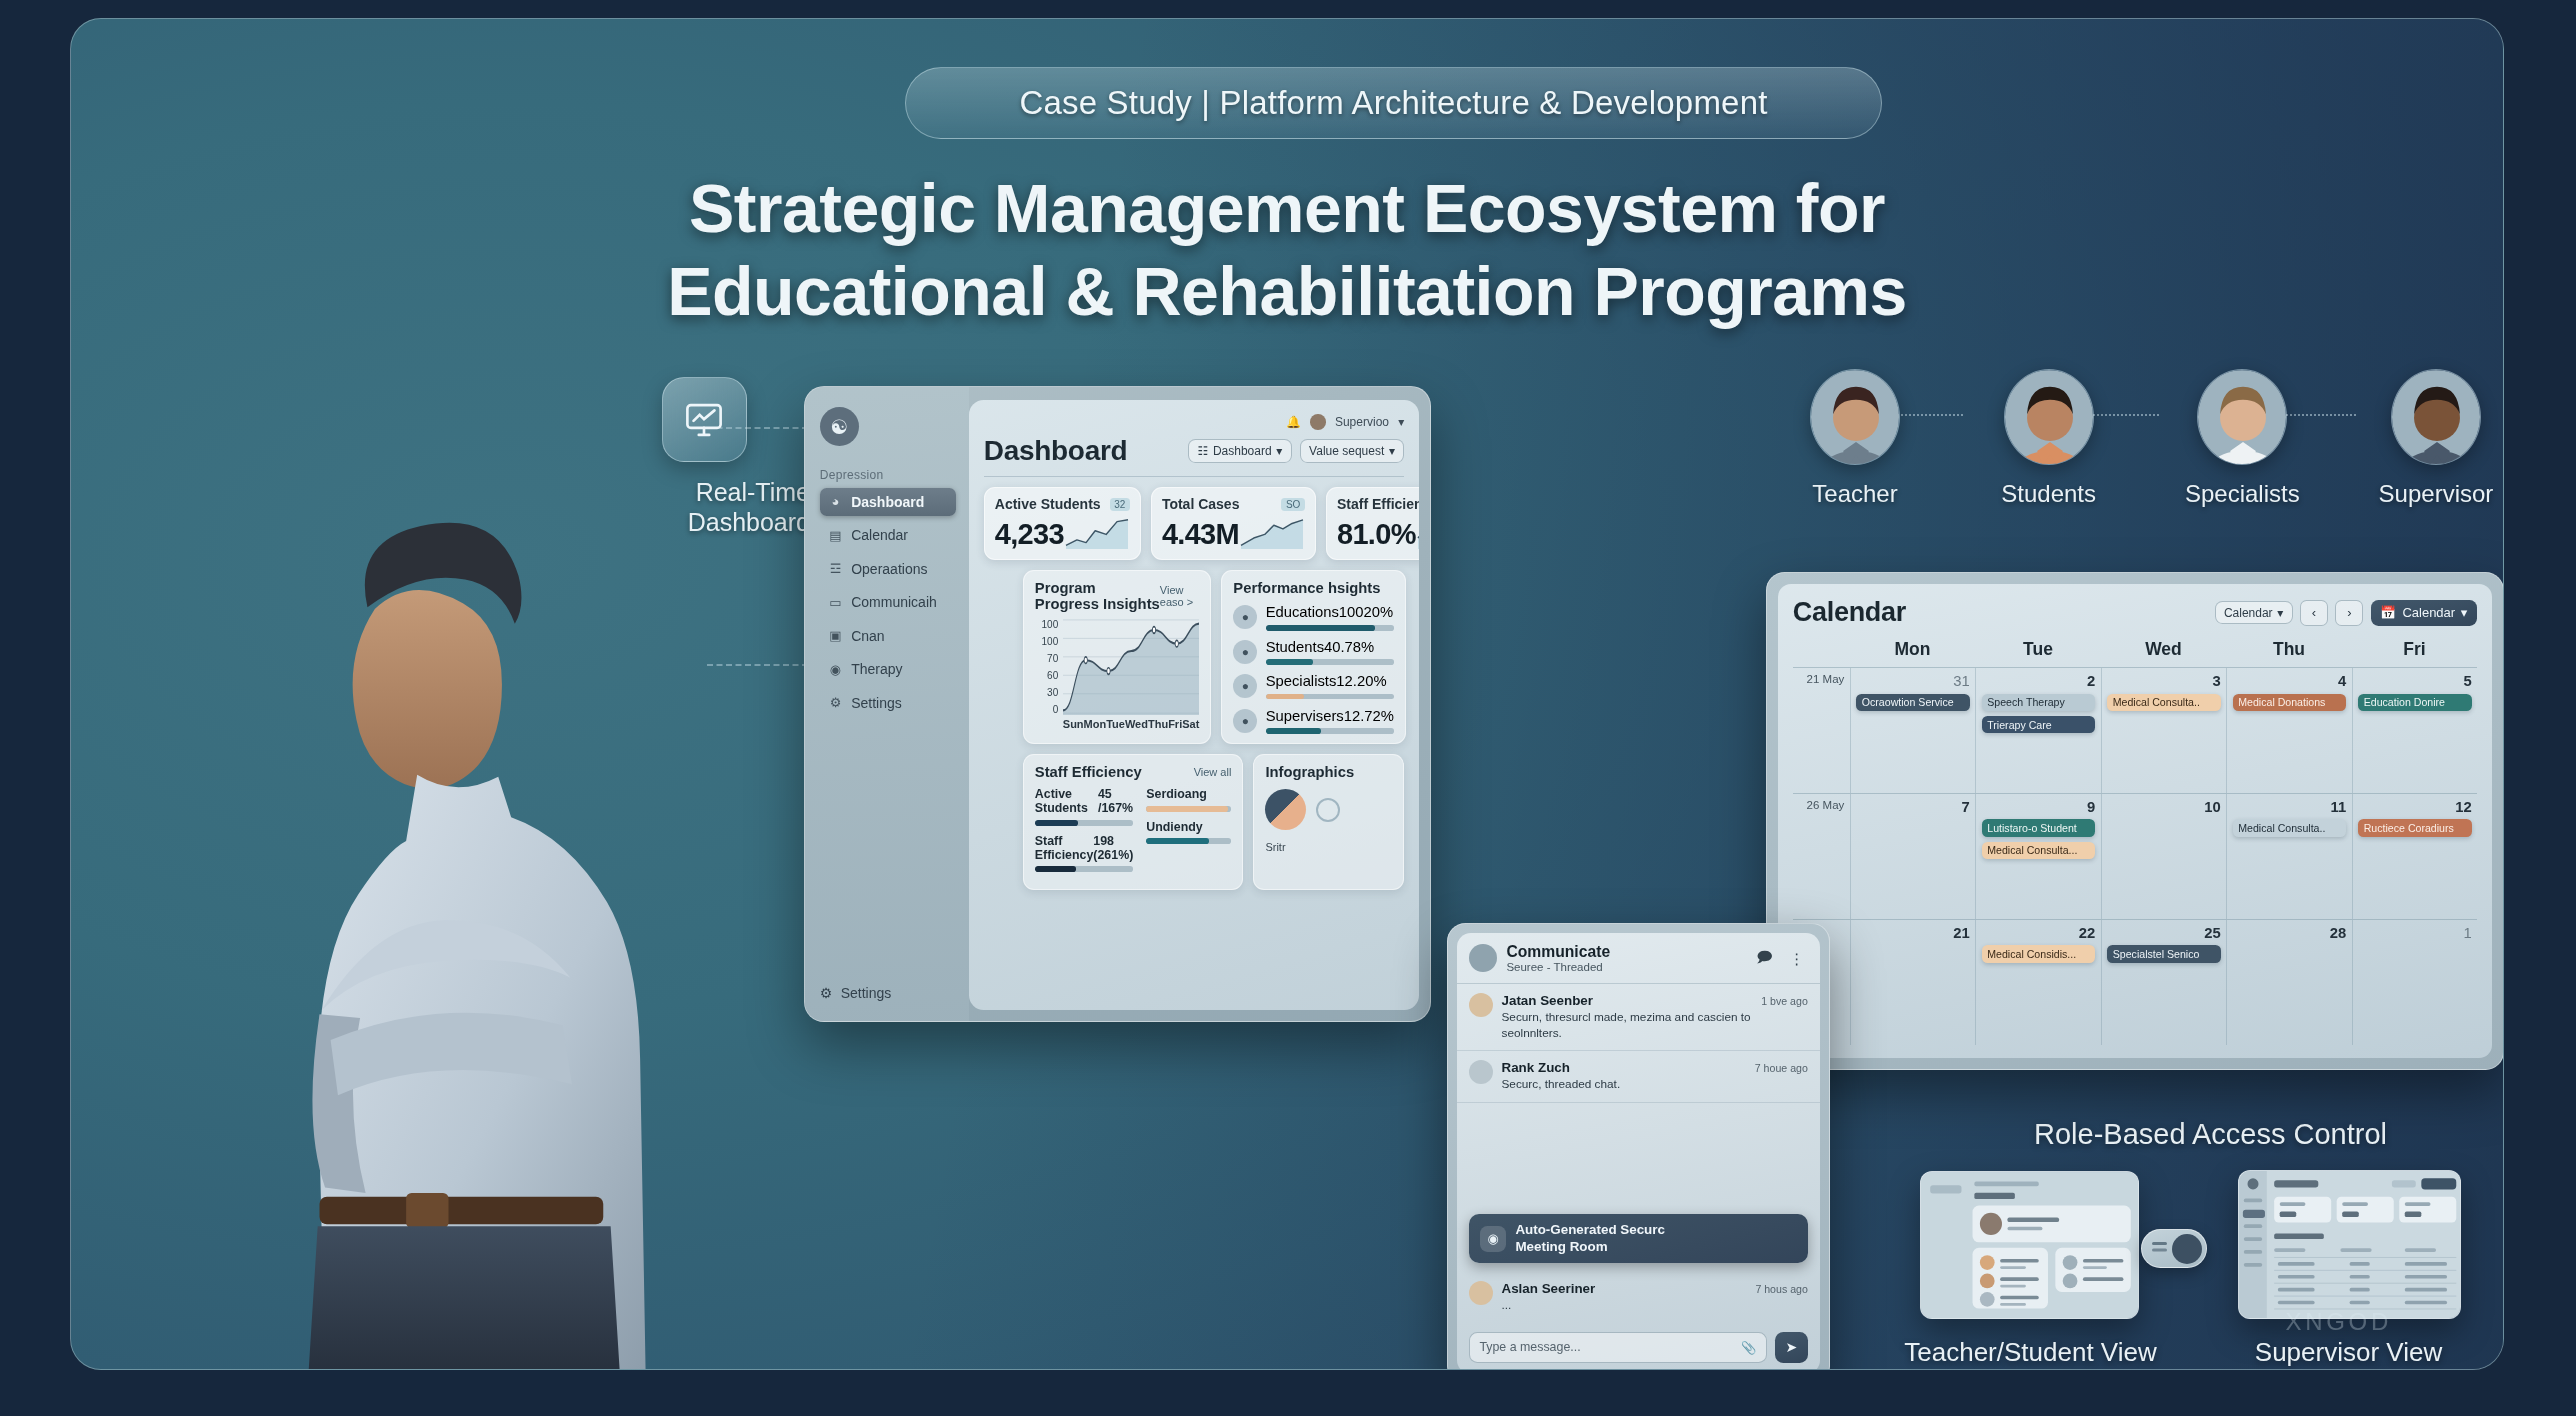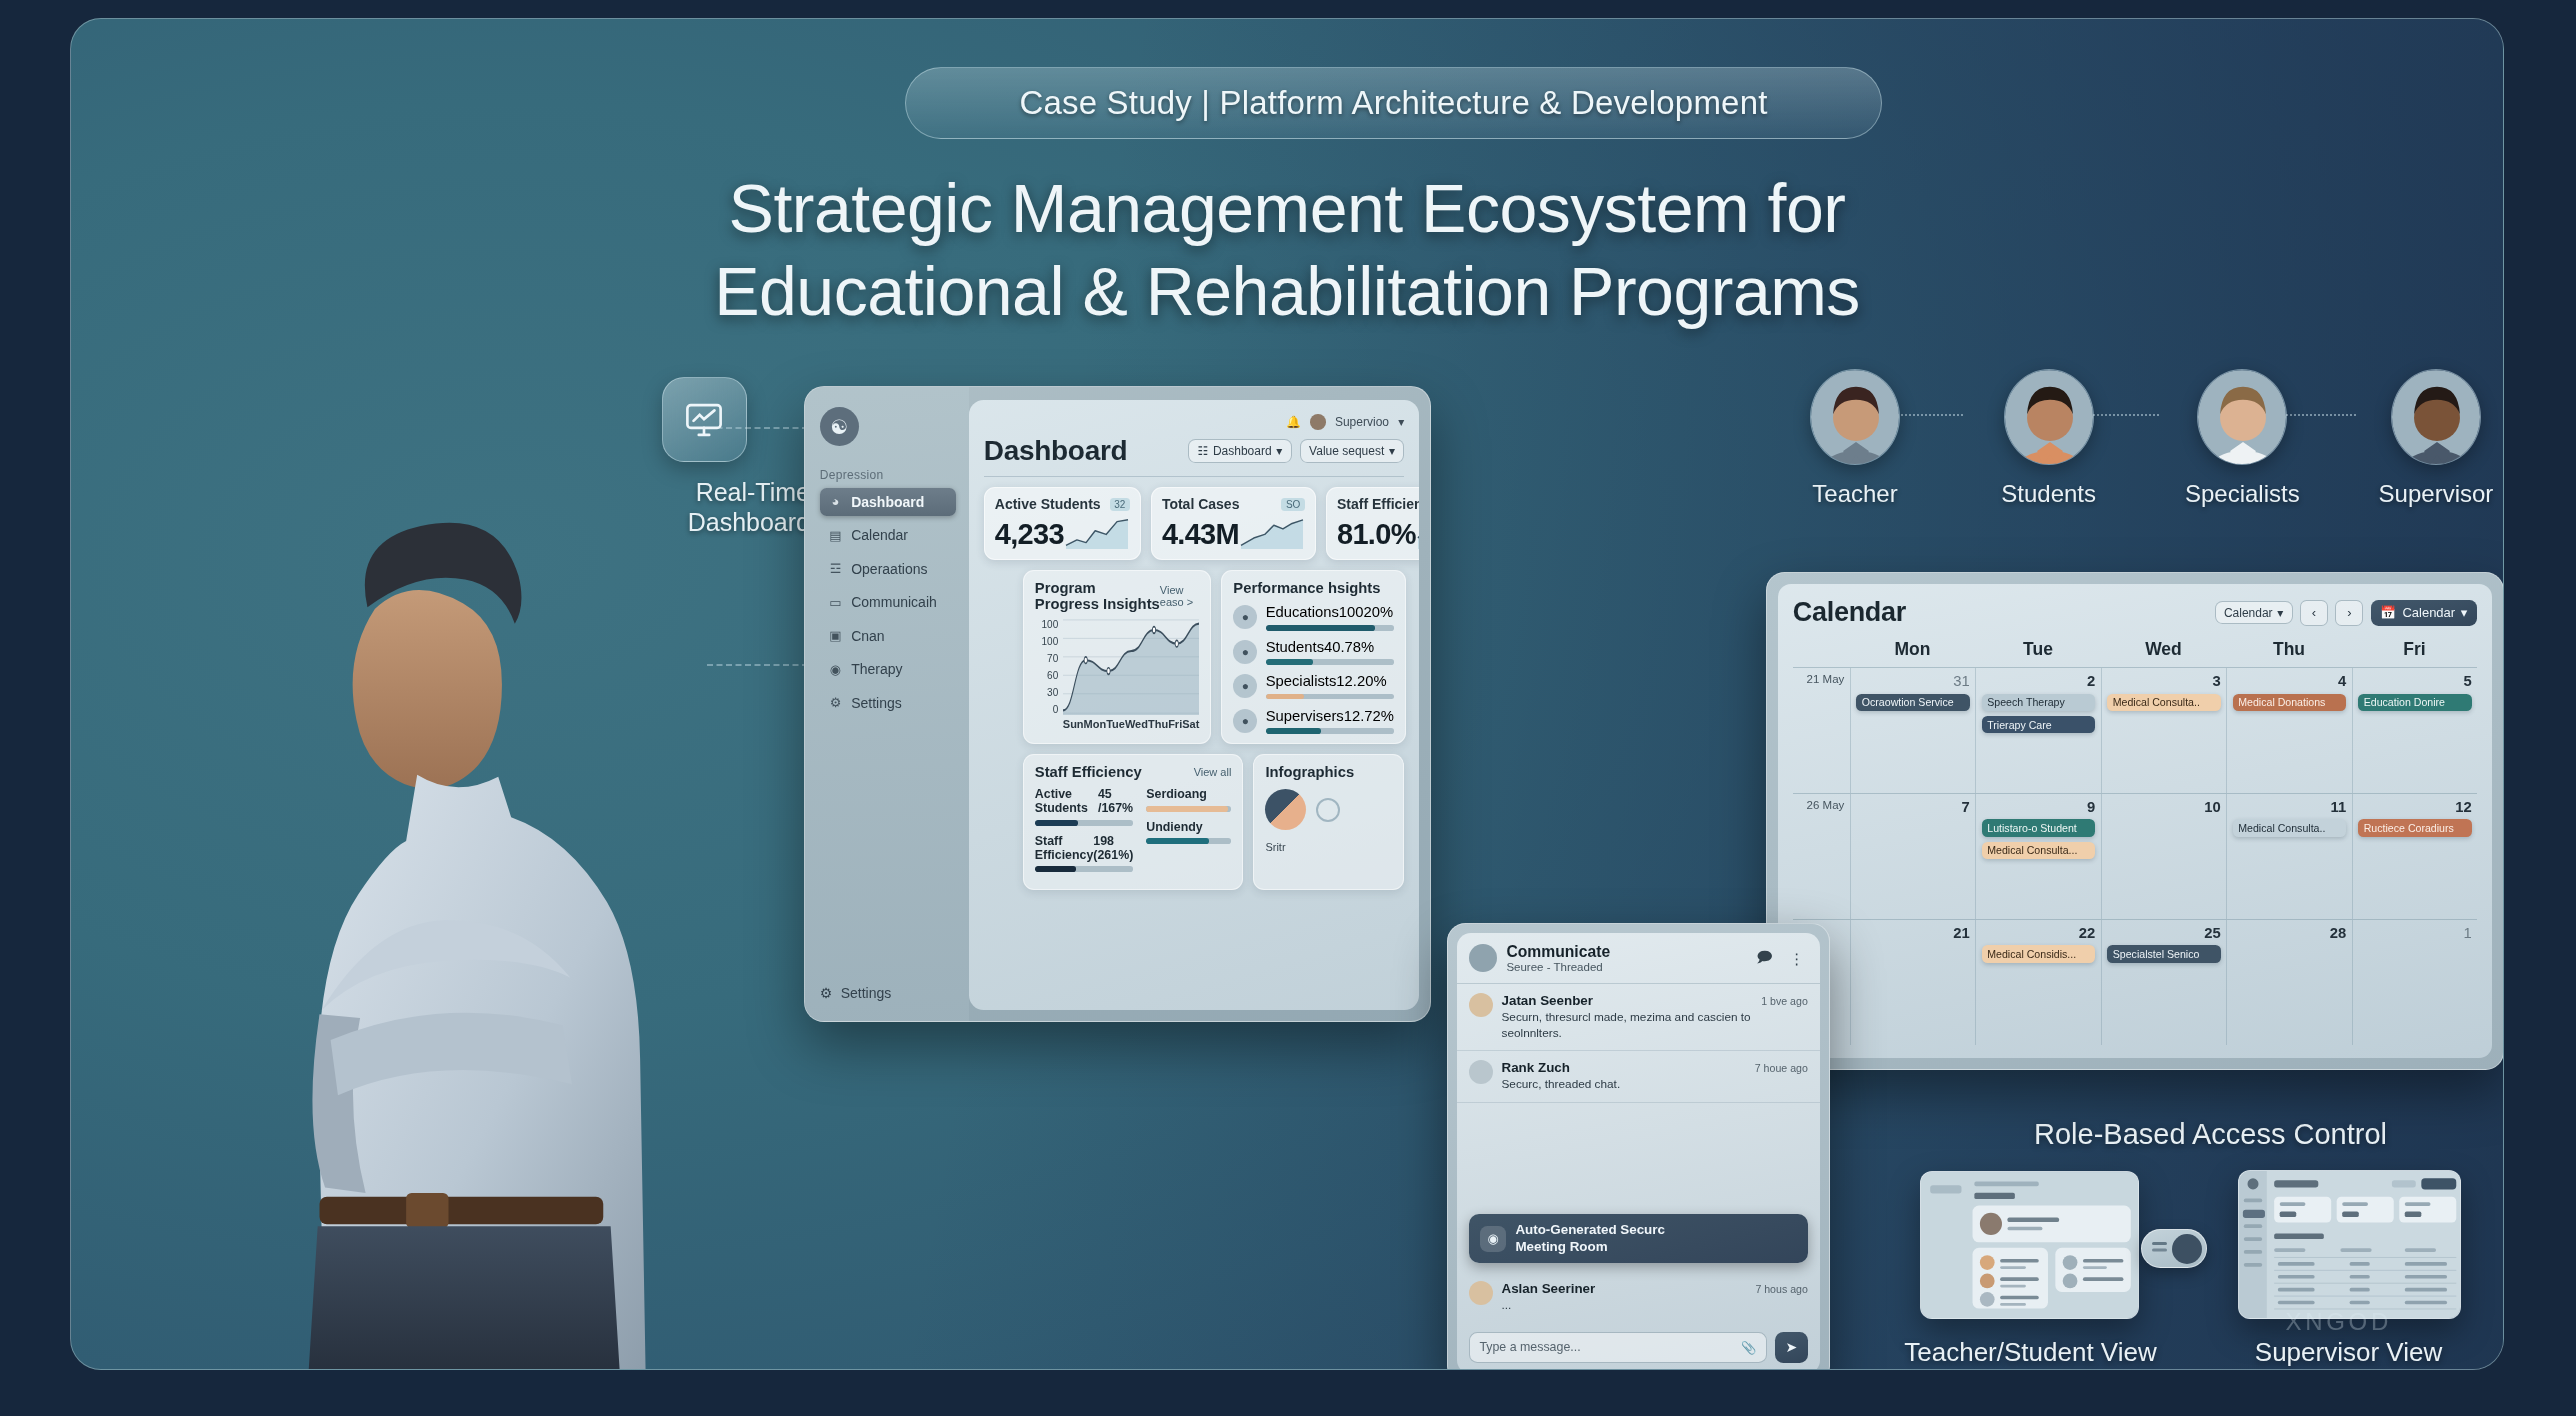--- a/index.html
+++ b/index.html
@@ -28,21 +28,21 @@
     border-radius:36px;
     background:linear-gradient(180deg, rgba(200,225,232,.30), rgba(120,160,180,.14));
     border:1.4px solid rgba(205,228,236,.45);
     display:flex; align-items:center; justify-content:center;
     color:#eef6f9; font-size:33px; letter-spacing:0.2px;
     text-shadow:0 1.8px 4.6px rgba(0,0,0,.42);
     z-index:6;
   }
   .maintitle{
     position:absolute; left:0; right:0; top:153px; text-align:center;
-    color:#eef5f8; font-size:68px; line-height:1.06; font-weight:400;
+    color:#eef5f8; font-size:68px; line-height:1.06; font-weight:700;
     letter-spacing:-0.5px; text-shadow:0 3.7px 13px rgba(0,0,0,.5);
     z-index:6;
   }
   .maintitle div+div{ margin-top:11px; }
 
   
   .person{ position:absolute; left:138px; top:479px; width:479px; height:876px; z-index:5;}
 
   
   .feat{ position:absolute; z-index:7; width:212px; text-align:right; }

